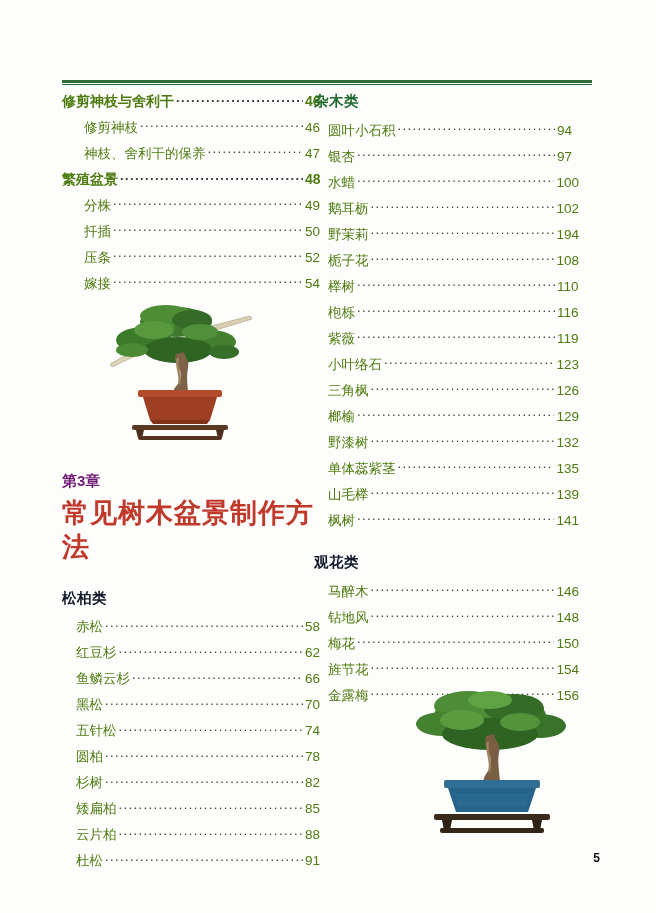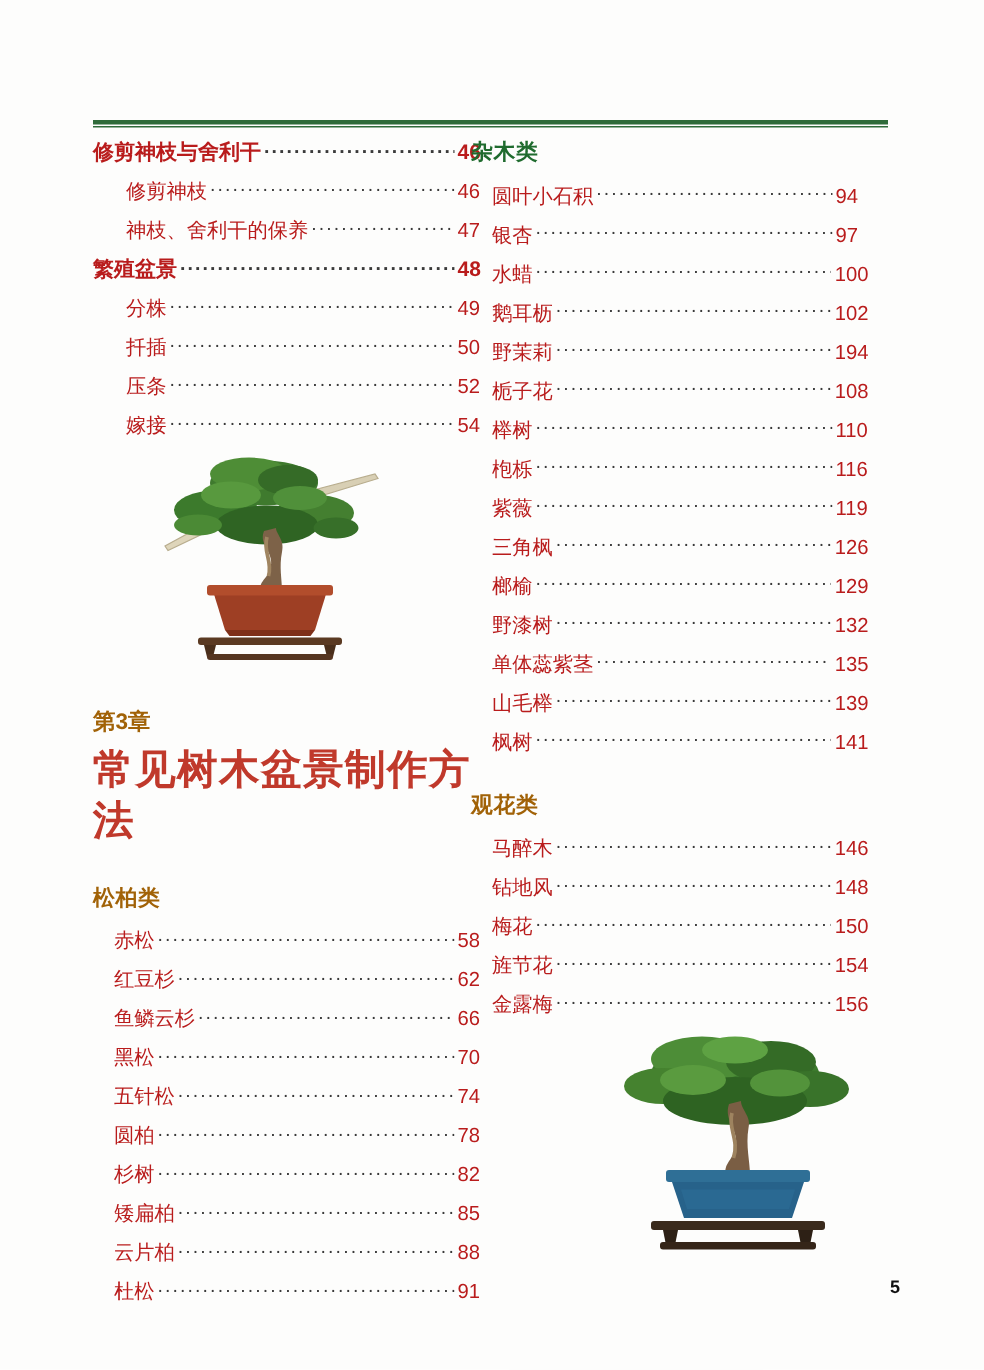--- a/index.html
+++ b/index.html
@@ -42,34 +42,34 @@
     position: absolute;
     top: 92px;
     width: 265px;
   }
   .col-left { left: 62px; }
   .col-right { left: 314px; }
 
   .section-head {
     font-size: 14.5px;
     font-weight: bold;
-    color: #a16207;
+    color: #0f172a;
     margin: 0 0 10px 0;
     letter-spacing: 0.5px;
   }
   .section-head.green {
     color: #1f6b2e;
   }
   .toc-entry {
     display: flex;
     align-items: baseline;
     font-size: 13.5px;
     line-height: 1.0;
     margin-bottom: 10px;
-    color: #b91c1c;
+    color: #4d7c0f;
     white-space: nowrap;
   }
   .toc-entry.bold {
     font-weight: bold;
     font-size: 14px;
   }
   .toc-entry.indent1 { padding-left: 22px; }
   .toc-entry.indent2 { padding-left: 14px; }
   .toc-title {
     flex: 0 0 auto;
@@ -94,21 +94,21 @@
   }
   .toc-page {
     flex: 0 0 auto;
     text-align: left;
     min-width: 22px;
   }
 
   .chapter-label {
     font-size: 15px;
     font-weight: bold;
-    color: #a16207;
+    color: #701a75;
     margin: 0 0 6px 0;
   }
   .chapter-title {
     font-size: 27px;
     font-weight: bold;
     color: #c0392b;
     line-height: 1.25;
     margin: 0 0 24px 0;
     letter-spacing: 1px;
   }
@@ -295,20 +295,25 @@
       </div>
       <div class="toc-entry indent2">
         <span class="toc-title">枹栎</span>
         <span class="toc-dots"></span>
         <span class="toc-page">116</span>
       </div>
       <div class="toc-entry indent2">
         <span class="toc-title">紫薇</span>
         <span class="toc-dots"></span>
         <span class="toc-page">119</span>
+      </div>
+      <div class="toc-entry indent2">
+        <span class="toc-title">小叶络石</span>
+        <span class="toc-dots"></span>
+        <span class="toc-page">123</span>
       </div>
       <div class="toc-entry indent2">
         <span class="toc-title">三角枫</span>
         <span class="toc-dots"></span>
         <span class="toc-page">126</span>
       </div>
       <div class="toc-entry indent2">
         <span class="toc-title">榔榆</span>
         <span class="toc-dots"></span>
         <span class="toc-page">129</span>

